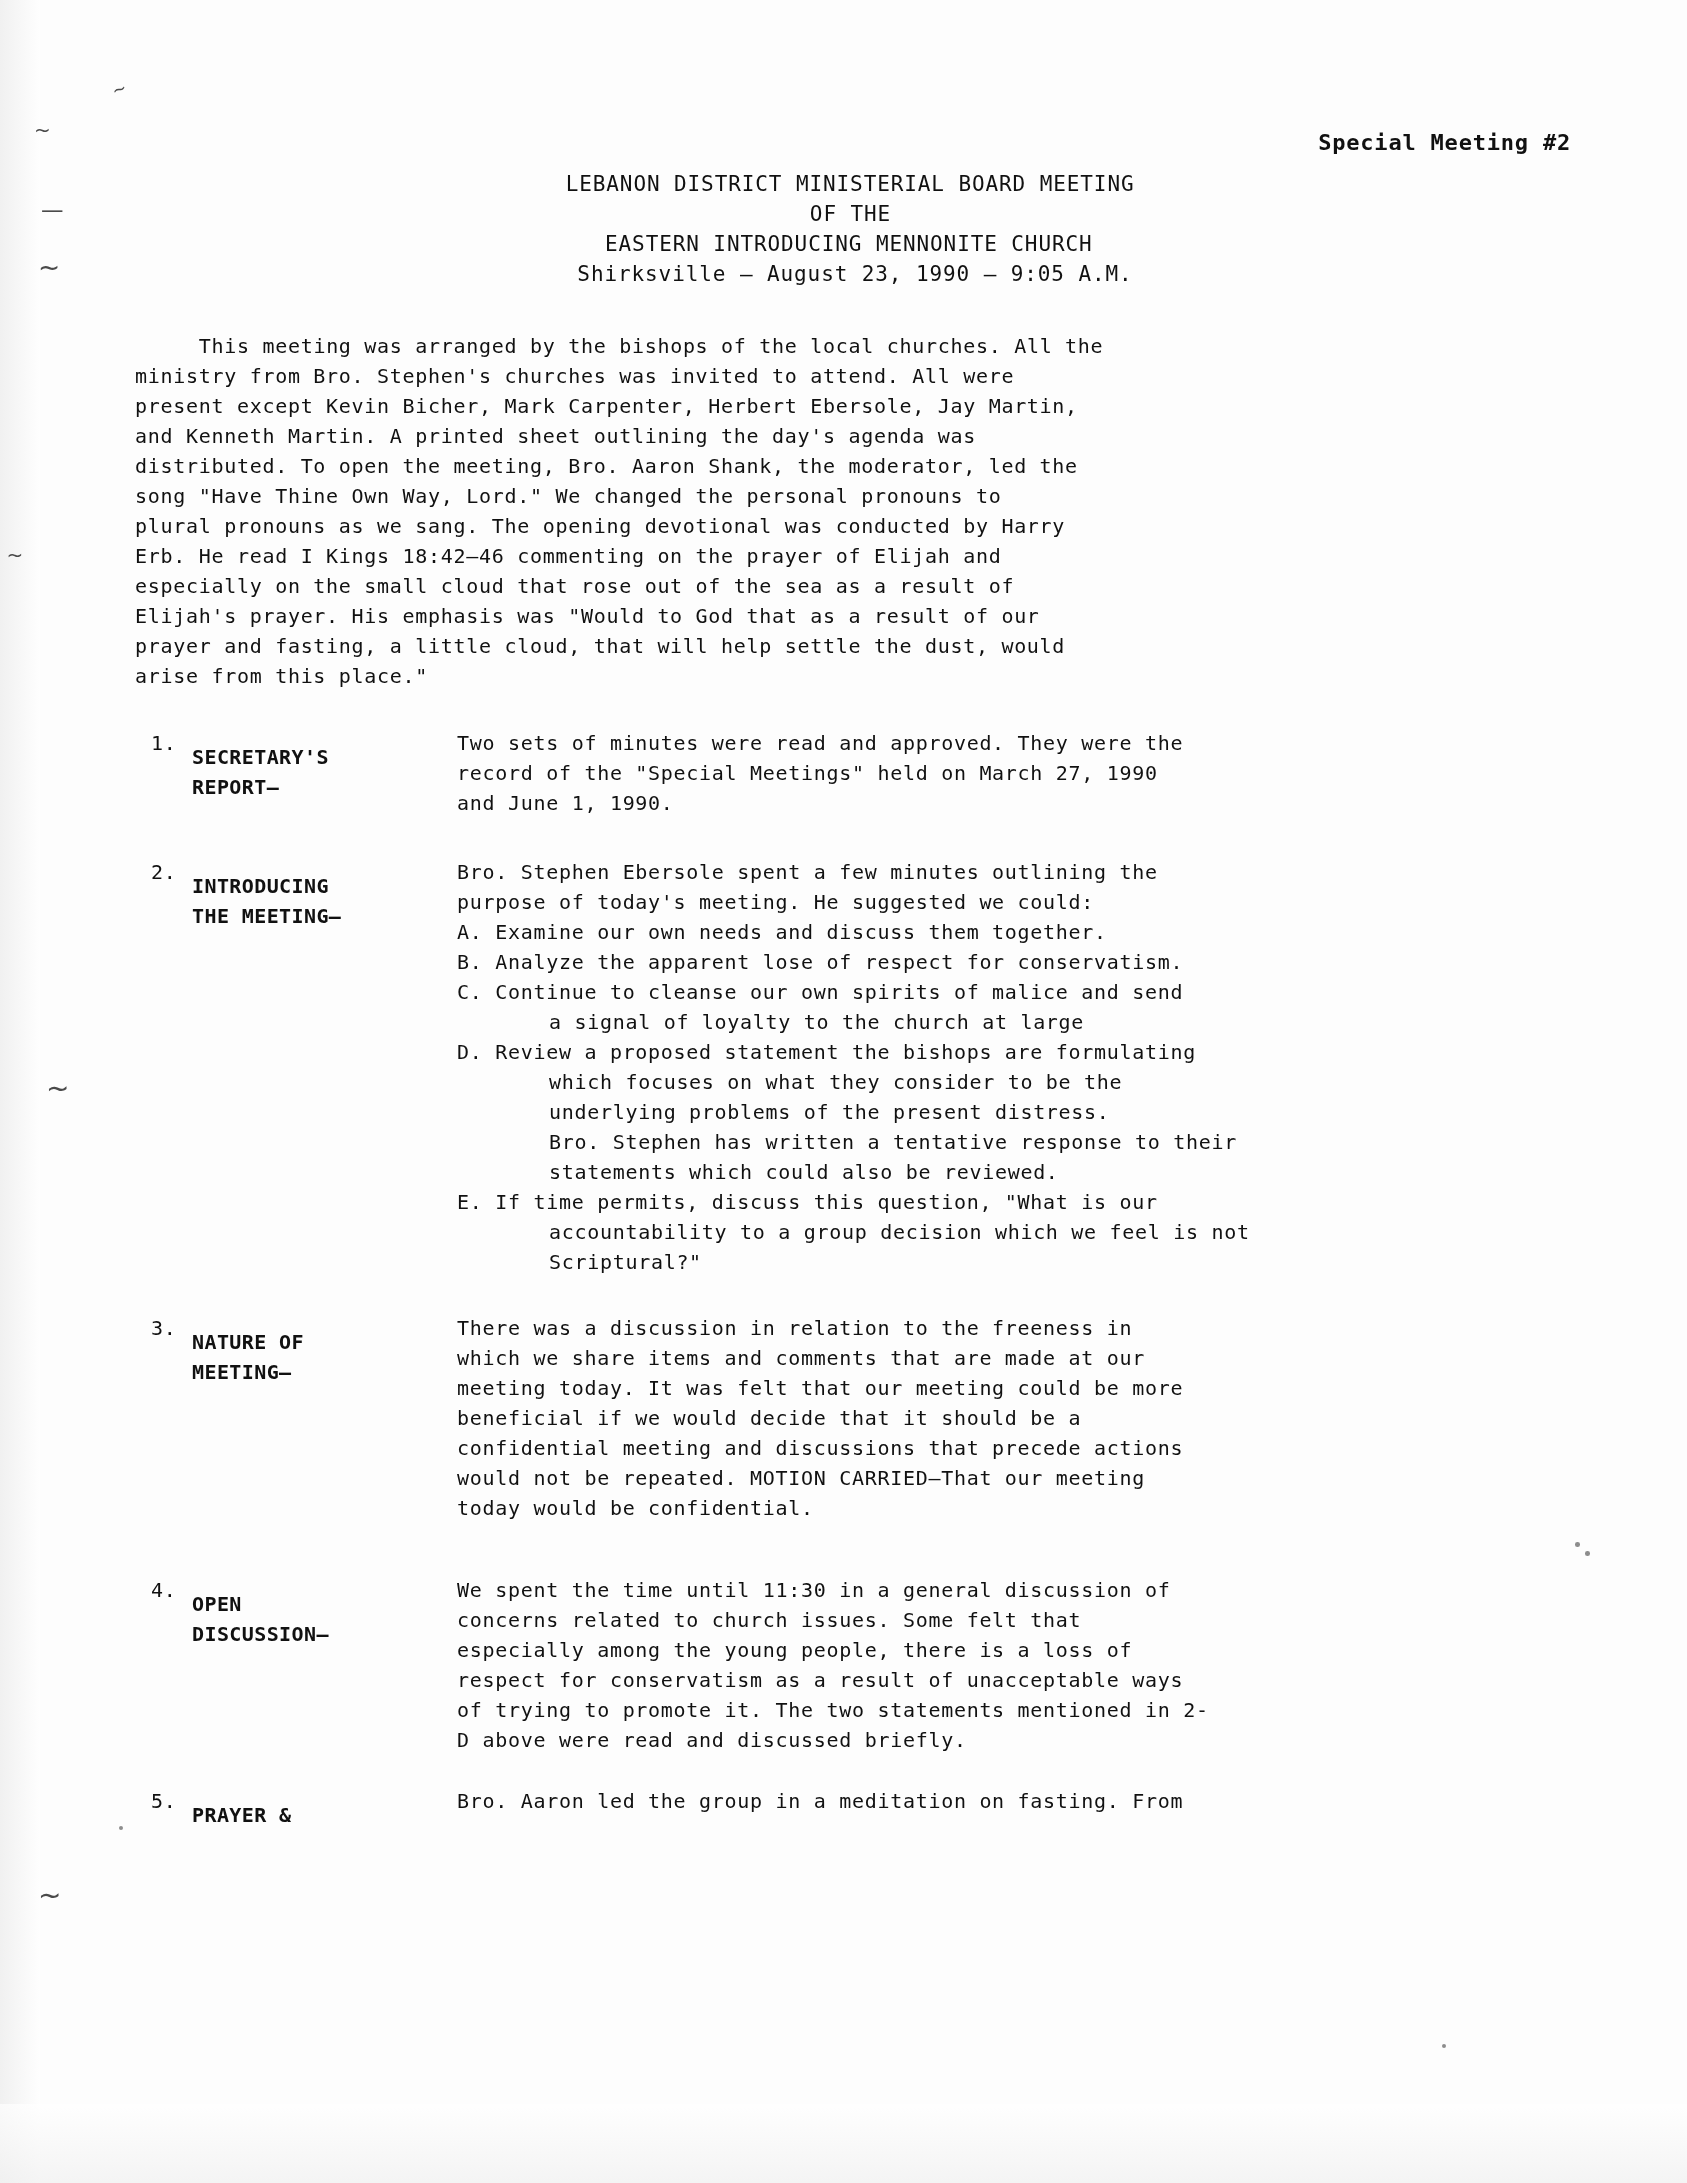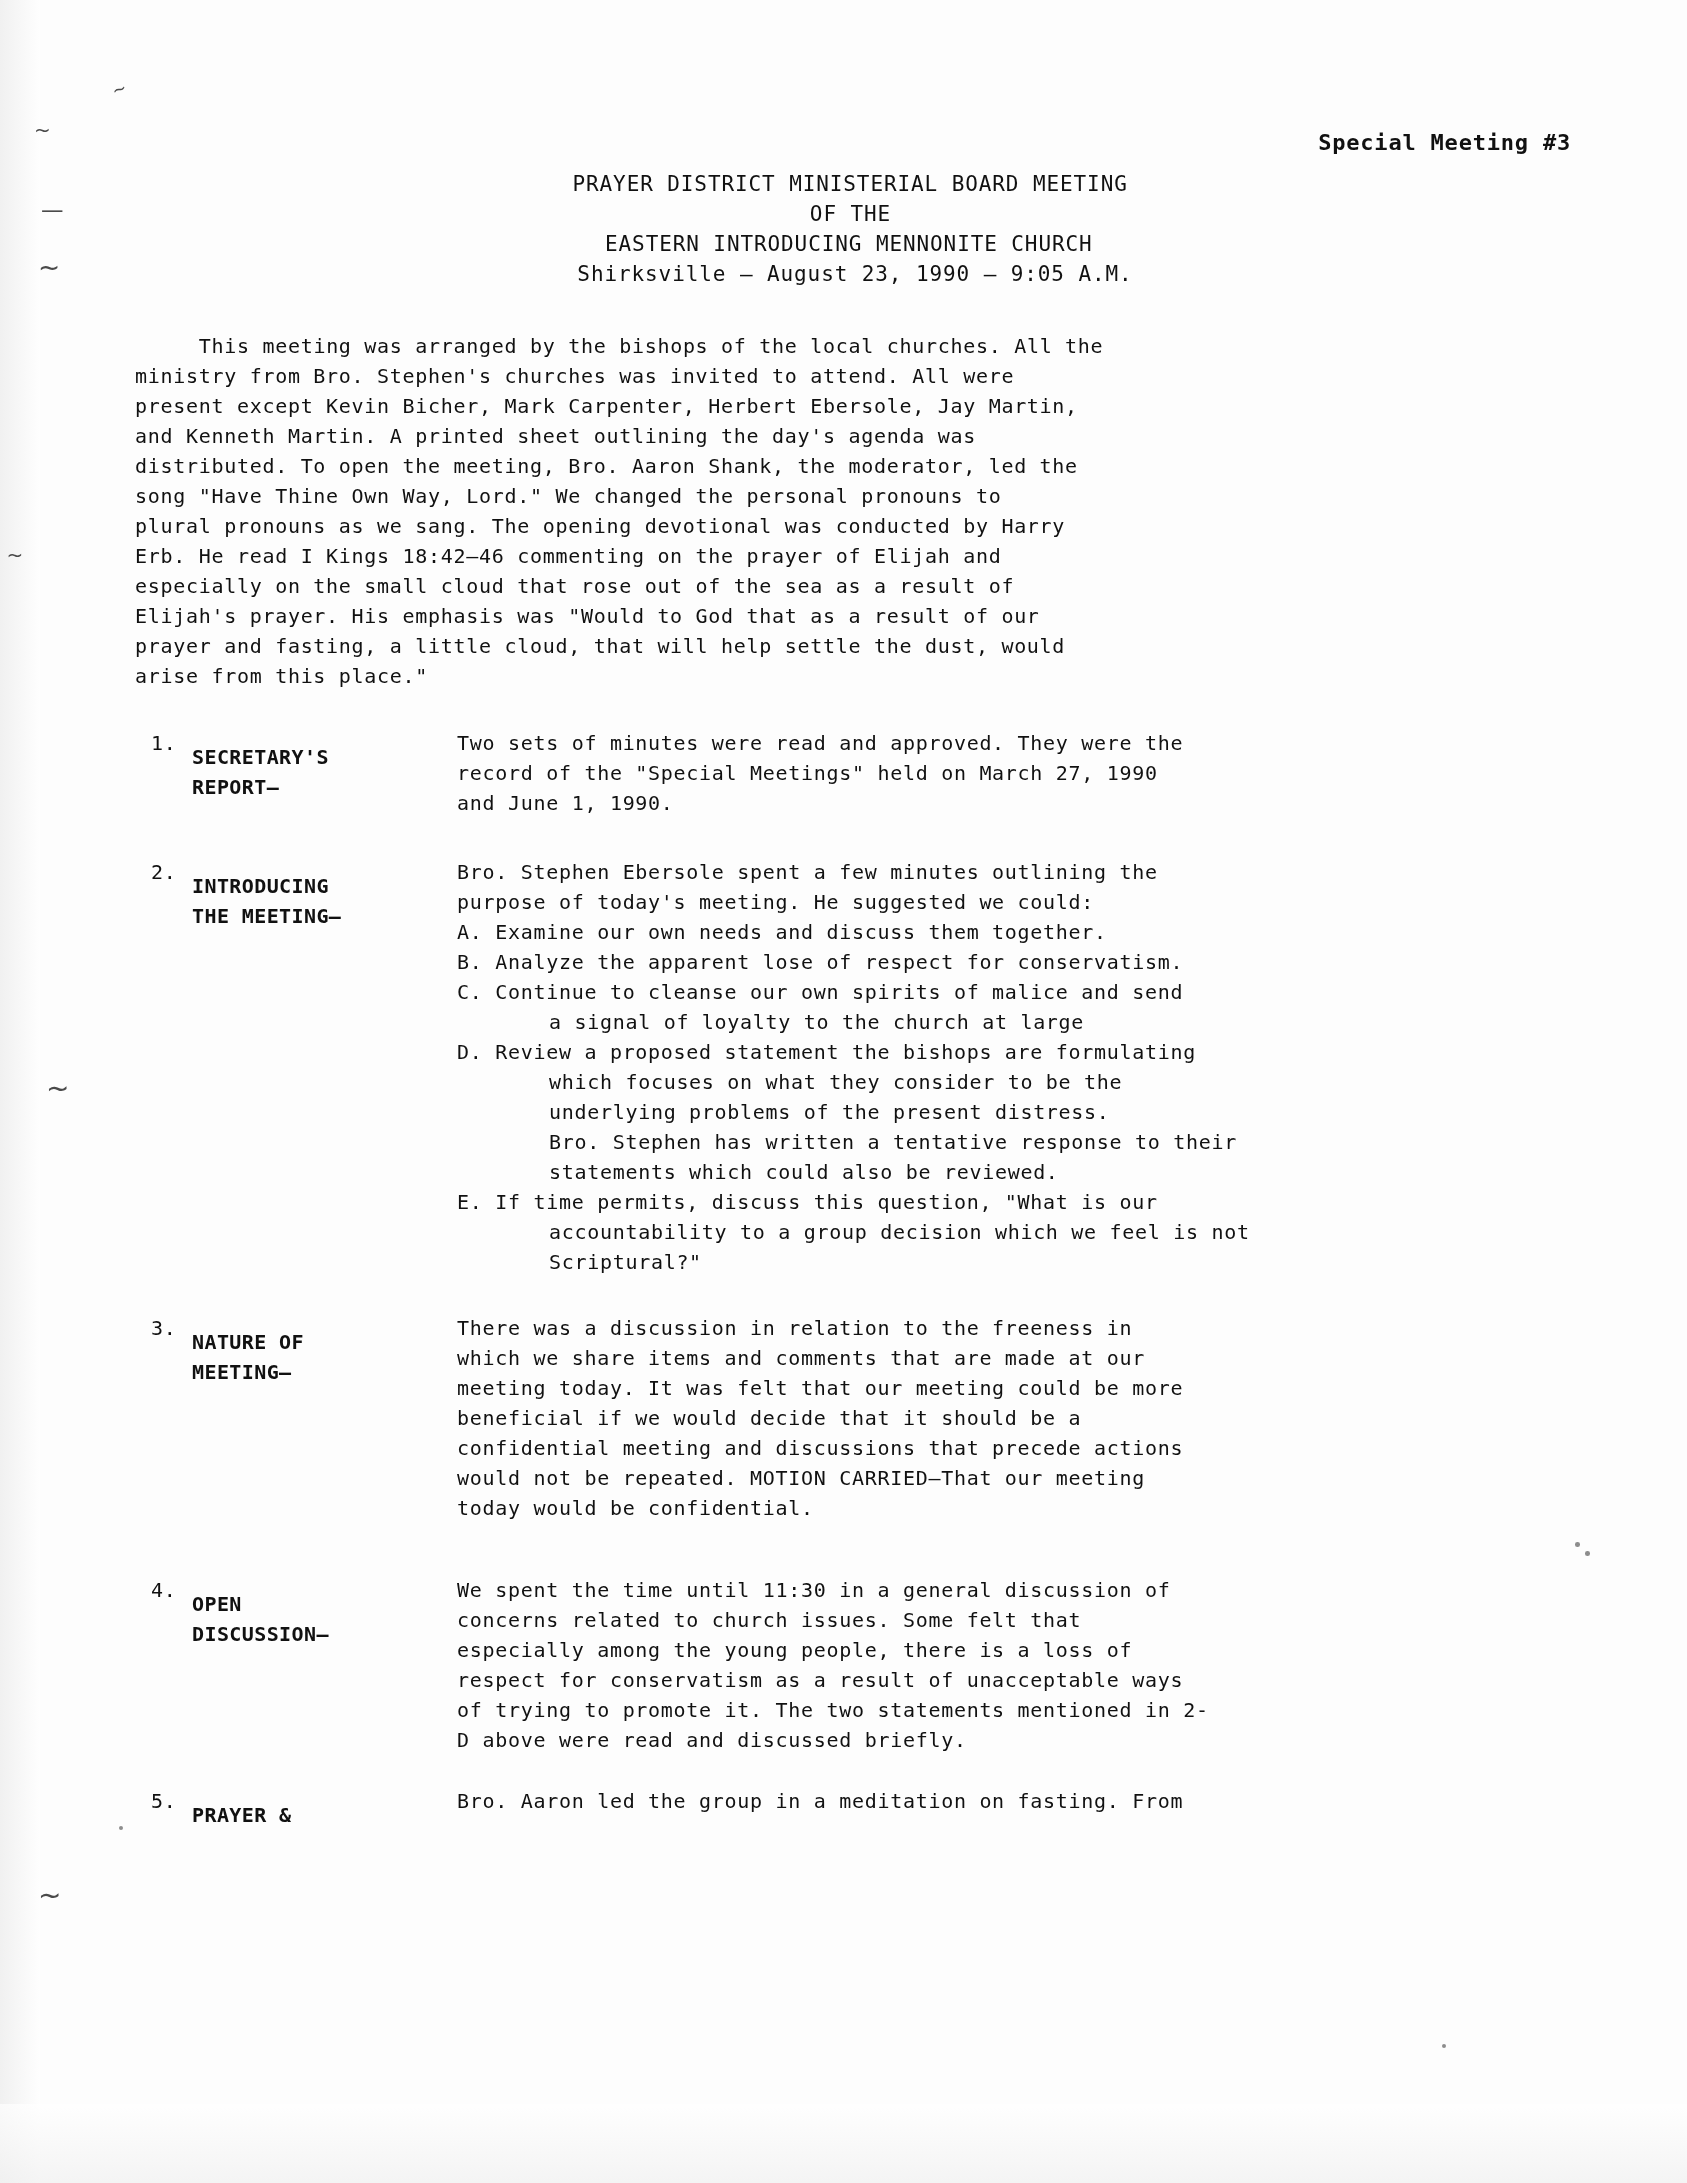--- a/index.html
+++ b/index.html
@@ -174,24 +174,24 @@
   <div class="mark m6">~</div>
   <div class="mark m7">~</div>
 
   <div class="speck" style="left:1575px; top:1542px; width:4.6px; height:4.6px;"></div>
   <div class="speck" style="left:1585px; top:1551px; width:4.6px; height:4.6px;"></div>
   <div class="speck" style="left:119px; top:1826px; width:4px; height:4px;"></div>
   <div class="speck" style="left:1442px; top:2044px; width:4px; height:4px;"></div>
 
   <div class="content">
 
-    <div class="doc-tag">Special Meeting #3</div>
+    <div class="doc-tag">Special Meeting #2</div>
 
     <div class="title-block">
-      <div class="title-line l1">PRAYER DISTRICT MINISTERIAL BOARD MEETING</div>
+      <div class="title-line l1">LEBANON DISTRICT MINISTERIAL BOARD MEETING</div>
       <div class="title-line l2">OF THE</div>
       <div class="title-line l3">EASTERN INTRODUCING MENNONITE CHURCH</div>
       <div class="title-line l4">Shirksville — August 23, 1990 — 9:05 A.M.</div>
     </div>
 
     <div class="intro">     This meeting was arranged by the bishops of the local churches. All the
 ministry from Bro. Stephen's churches was invited to attend. All were
 present except Kevin Bicher, Mark Carpenter, Herbert Ebersole, Jay Martin,
 and Kenneth Martin. A printed sheet outlining the day's agenda was
 distributed. To open the meeting, Bro. Aaron Shank, the moderator, led the

